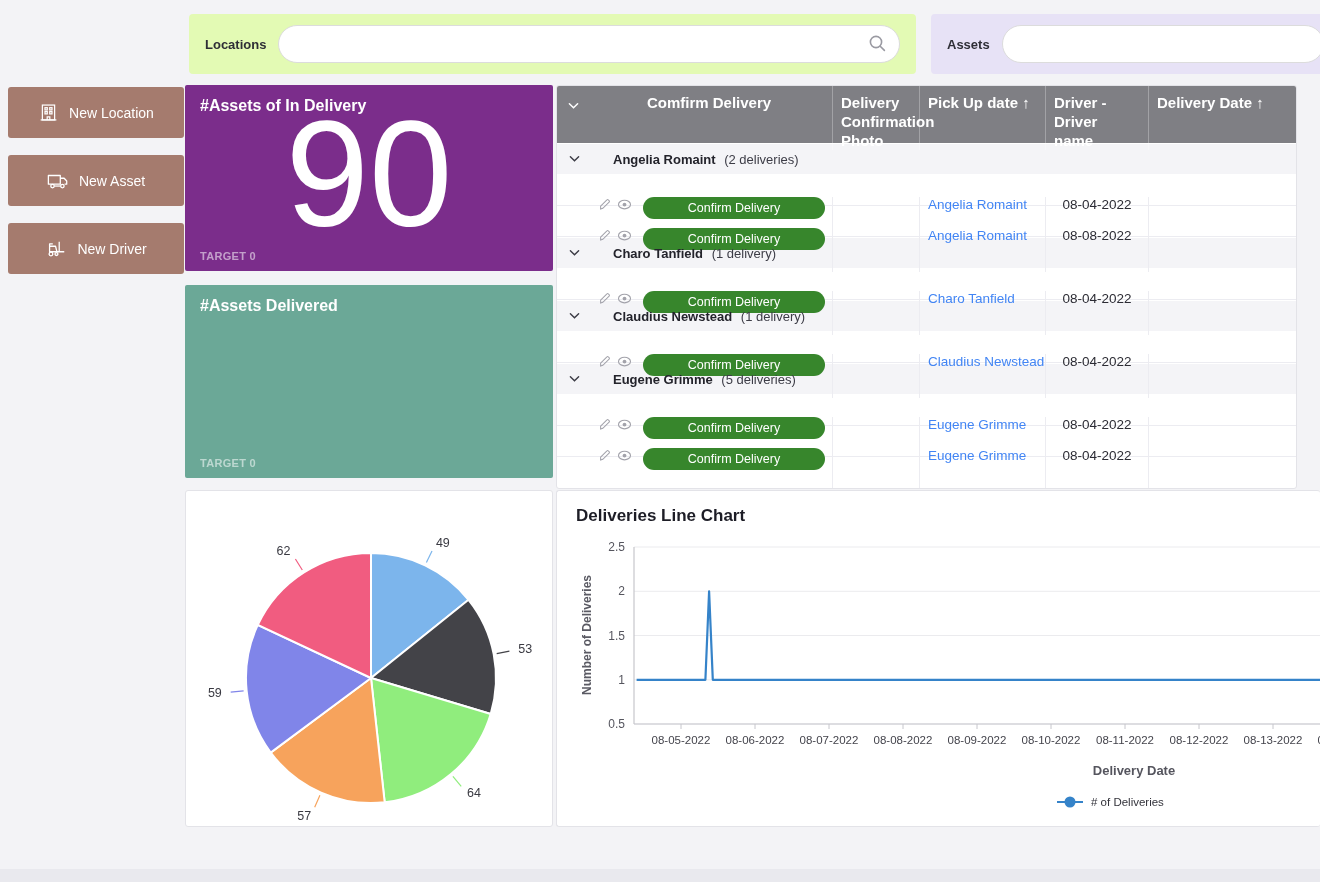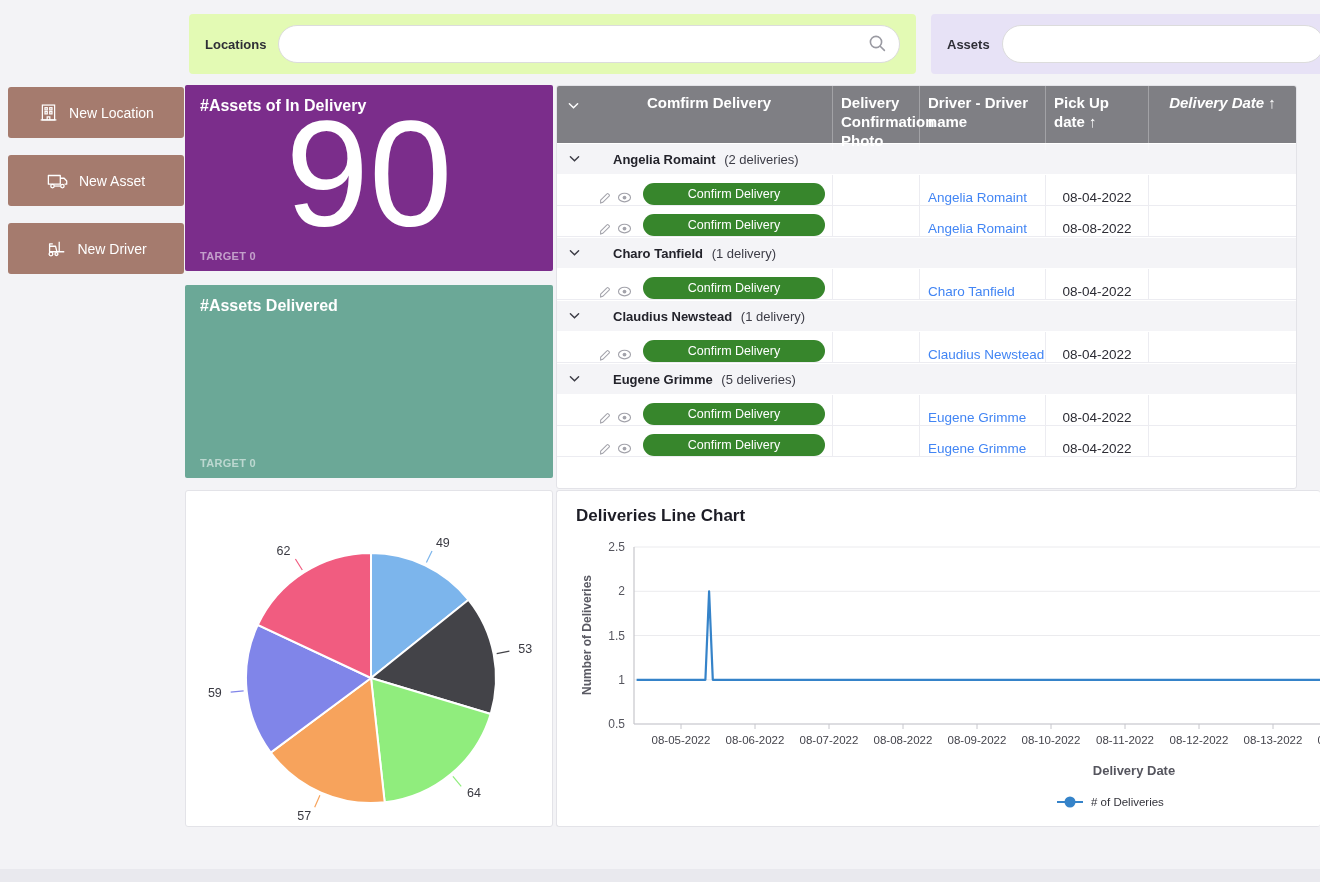--- a/index.html
+++ b/index.html
@@ -46,32 +46,32 @@
   .line-card  { left:556px; top:490px; width:764px; height:337px; border-right:none; }
   .card-title { padding:13px 14px 10px 14px; font-size:14px; font-weight:600; color:#27272f; }
   .chart-title { position:absolute; left:19px; top:15px; font-size:17px; font-weight:700; color:#1d1d26; }
 
   
   .thead { display:grid; grid-template-columns:29px 246px 87px 126px 103px 1fr;
     height:57px; color:#fff; font-size:15px; font-weight:700; line-height:1.25; }
   .th { padding:8px 8px 0 8px; }
   .th1 { padding:10px 0 0 11px; }
   .th2 { text-align:center; }
-  .th6 { text-align:center;font-style:italic; }
+  .th6 { text-align:left; }
   .th3,.th4,.th5,.th6 { border-left:1px solid rgba(255,255,255,0.28); }
 
   .t-group { display:flex; align-items:center; height:30px; background:#f4f4f7;
     font-size:13px; padding-left:12px; margin:1px 0; cursor:pointer; }
   .g-chev { display:inline-flex; width:12px; }
   .g-name { margin-left:32px; font-weight:700; color:#23232b; }
   .g-count { margin-left:5px; color:#3c3c46; }
 
   .t-row { display:grid; grid-template-columns:29px 246px 87px 126px 103px 1fr;
     height:31px; border-bottom:1px solid #ececf1; background:#fff; }
-  .t-row .c { height:100%; display:flex; align-items:flex-end; }
+  .t-row .c { height:100%; display:flex; align-items:flex-start;margin-top:22px; }
   .t-row .c3,.t-row .c4,.t-row .c5,.t-row .c6 { border-left:1px solid #ececf1; }
   .c2 { padding-left:12px; gap:5px; }
   .icon-btn { display:inline-flex; cursor:pointer; }
   .confirm-btn { flex:1; margin:0 7px 0 6px; height:22px; border:none; border-radius:12px;
     color:#fff; font-size:12.5px; font-family:inherit; cursor:pointer; }
   .c4 a { font-size:13.5px; text-decoration:none; padding-left:8px; }
   .c5 { justify-content:center; font-size:13.5px; color:#2c2c34; }
 
   
   .chart-svg { position:absolute; left:0; top:0; }
@@ -152,22 +152,22 @@
 
 <div class="card table-card">
   <div class="thead" id="thead" style="background: rgb(127, 127, 132);">
     <div class="th th1">
       <svg viewBox="0 0 12 8" width="11" height="8">
           <polyline points="1.5,1.5 6,6 10.5,1.5" fill="none" stroke="#fff" stroke-width="1.6" stroke-linecap="round"></polyline>
         </svg>
     </div>
     <div class="th th2">Comfirm Delivery</div>
     <div class="th th3">Delivery Confirmation Photo</div>
+    <div class="th th5">Pick Up date ↑</div>
     <div class="th th4">Driver - Driver name</div>
-    <div class="th th5">Pick Up date ↑</div>
     <div class="th th6">Delivery Date ↑</div>
   </div>
   <div id="tbody">
       <div class="t-group">
         <span class="g-chev">
           <svg viewBox="0 0 12 8" width="11" height="8">
             <polyline points="1.5,1.5 6,6 10.5,1.5" fill="none" stroke="#3a3a44" stroke-width="1.5" stroke-linecap="round"></polyline>
           </svg>
         </span>
         <span class="g-name">Angelia Romaint</span>

